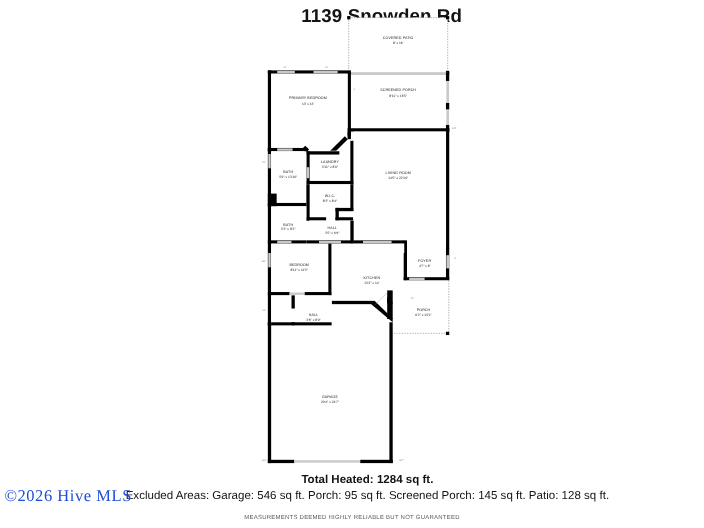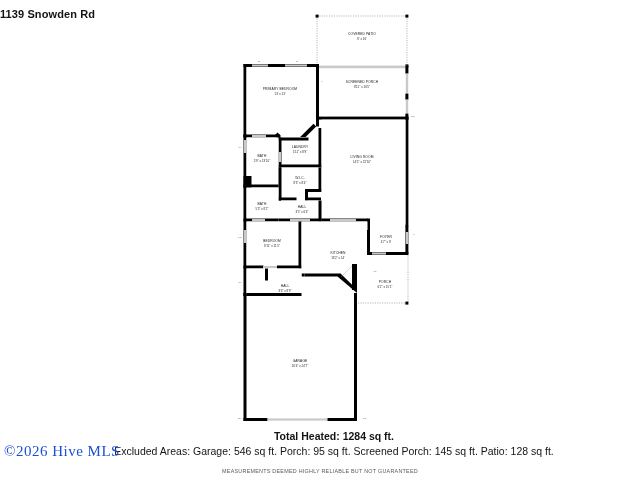--- a/index.html
+++ b/index.html
@@ -17,23 +17,23 @@
   #page {
     position: absolute;
     inset: 0;
     background: #ffffff;
   }
   .addr-block {
     position: absolute;
     left: 0;
     top: 8px;
     width: 420px;
-    text-align: left;
+    text-align: right;
     font-weight: bold;
-    font-size: 11px;
+    font-size: 17px;
     line-height: 13px;
     color: #141414;
     letter-spacing: 0.1px;
   }
   .addr-block div { white-space: nowrap; }
 
   #plan {
     position: absolute;
     left: 0;
     top: 0;

